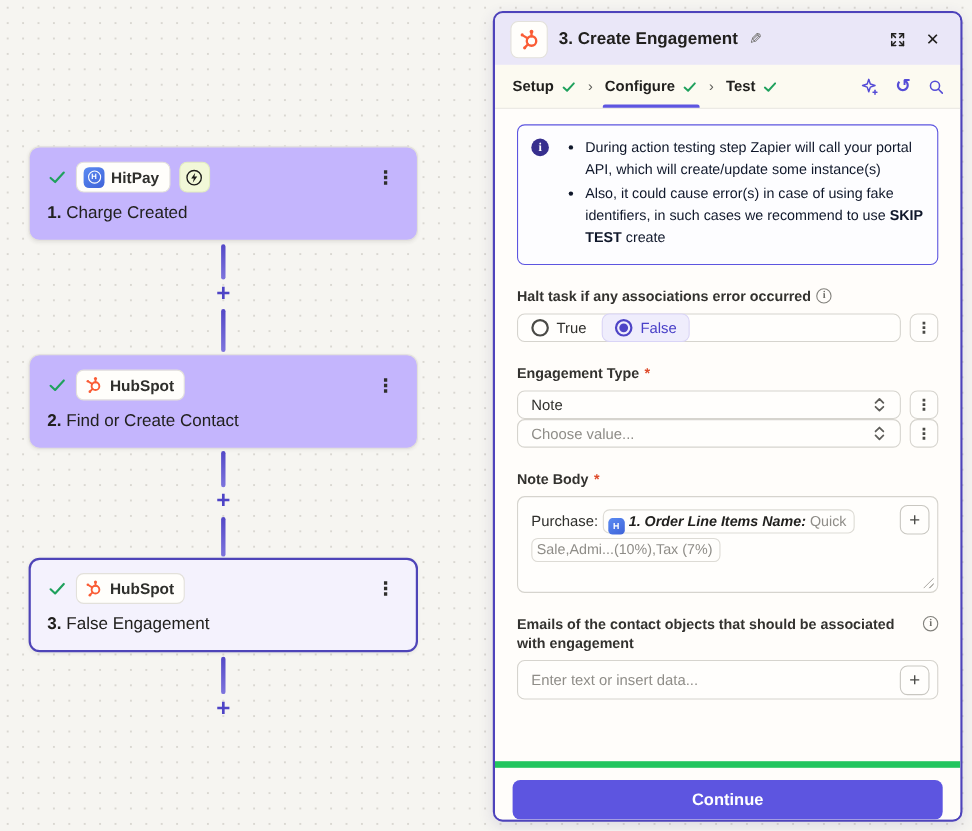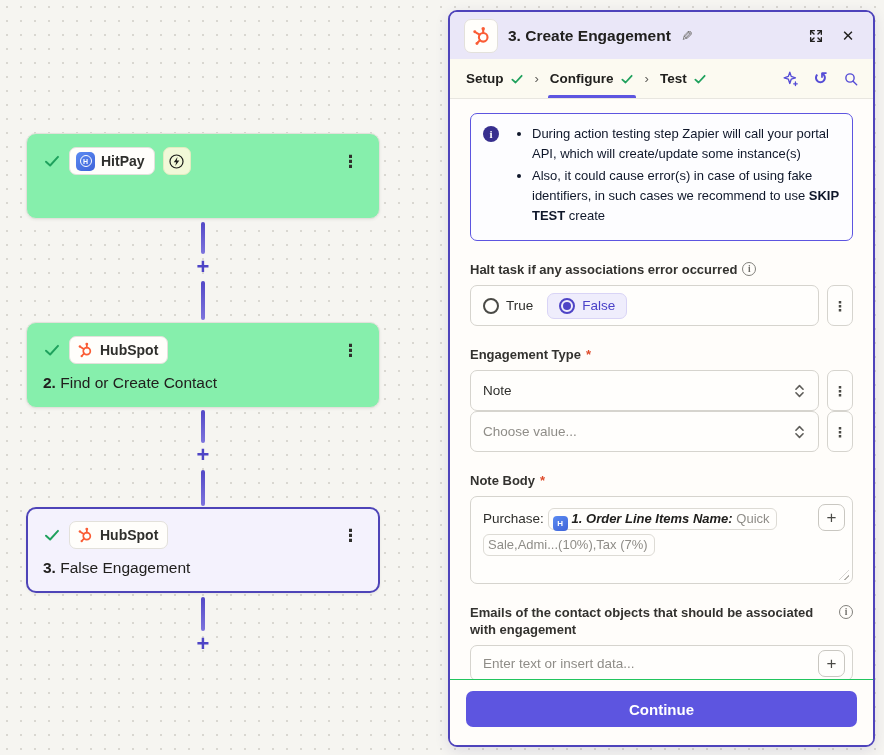--- a/index.html
+++ b/index.html
@@ -9,21 +9,21 @@
     background:#f6f5f1;
     background-image:radial-gradient(#d9d7d1 1.1px, transparent 1.1px);
     background-size:14px 14px;
     position:relative;
     color:#2f2f2c;
   }
 
   
   .step-card {
     position:absolute; left:26px; width:354px; height:86px;
-    background:#86efac; border:1px solid #e3e1db; border-radius:10px;
+    background:#c4b5fd; border:1px solid #e3e1db; border-radius:10px;
     box-shadow:0 1px 3px rgba(40,40,40,.07);
     padding:13px 16px 12px 16px;
   }
   .step-card.selected {
     background:#f4f2fd; border:2px solid #4e44b8; padding:12px 15px 11px 15px;
   }
   .card-row1 { display:flex; align-items:center; gap:8px; }
   .check-icon { width:18px; height:18px; flex:0 0 auto; }
   .app-pill {
     display:inline-flex; align-items:center; gap:6px;
@@ -119,21 +119,21 @@
   .info-circ {
     width:14px; height:14px; border:1.2px solid #82817c; border-radius:50%;
     font-family:"Liberation Serif",serif; font-size:9.5px; color:#6f6e69;
     display:inline-flex; align-items:center; justify-content:center; flex:0 0 auto;
     margin-top:1px; cursor:pointer;
   }
   .info-right { margin-left:auto; }
   .field-row { display:flex; gap:8px; align-items:stretch; }
   .control {
     flex:1; border:1px solid #d6d4ce; border-radius:7px; background:#fffefc;
-    height:41px; display:flex; align-items:center; padding:0 12px; cursor:pointer;
+    height:26px; display:flex; align-items:center; padding:0 12px; cursor:pointer;
   }
   .kebab-box {
     width:26px; border:1px solid #d6d4ce; border-radius:7px; background:#fffefc;
     display:flex; align-items:center; justify-content:center; cursor:pointer;
     font-size:14px; font-weight:700; color:#4a4a46;
   }
   .radio-opt { display:flex; align-items:center; gap:7px; font-size:13.5px; color:#2f2f2c; cursor:pointer; }
   .radio-circle { width:16px; height:16px; border:2px solid #4a4a46; border-radius:50%; }
   .radio-pill {
     display:flex; align-items:center; gap:7px; background:#efedfc; border:1px solid #d9d4f6;
@@ -169,21 +169,21 @@
     font-size:17px; color:#4a4a46; cursor:pointer; font-weight:400; line-height:1;
   }
   .resize-handle {
     position:absolute; right:3px; bottom:3px; width:10px; height:10px; cursor:nwse-resize;
     background:repeating-linear-gradient(-45deg, transparent 0 2.5px, #b3b1ac 2.5px 4px);
     clip-path:polygon(100% 0, 100% 100%, 0 100%);
   }
   .input-like { position:relative; border:1px solid #d6d4ce; border-radius:7px; background:#fffefc;
     height:36px; display:flex; align-items:center; padding:0 44px 0 12px; font-size:13.5px; cursor:text; }
 
-  .panel-footer { flex:0 0 auto; border-top:1px solid #22c55e; padding:11px 16px 18px 16px; background:#fffdfa; }
+  .panel-footer { flex:0 0 auto; border-top:6px solid #22c55e; padding:11px 16px 0 16px; background:#fffdfa; }
   .continue-btn {
     width:100%; height:36px; background:#5d55e0; color:#fff; border:none; border-radius:7px;
     font-family:inherit; font-size:15px; font-weight:700; cursor:pointer;
   }
 </style>
 </head>
 <body>
 
 <div>
 
@@ -199,20 +199,21 @@
         <span class="pill-label">HitPay</span>
       </span>
       <span class="trigger-badge">
         <svg width="17" height="17" viewBox="0 0 24 24">
             <circle cx="12" cy="12" r="9.2" fill="none" stroke="#1c1c1a" stroke-width="1.7"></circle>
             <polygon points="13.4,5.6 8.2,13.2 11.6,13.2 10.2,18.4 16,10.6 12.4,10.6" fill="#1c1c1a"></polygon>
           </svg>
       </span>
       <span class="kebab">⋮</span>
     </div>
+    <div class="card-title"><b>1.</b> <span class="t">Charge Created</span></div>
   </div>
 
   <div class="conn-line" style="top:222px;height:32px"></div>
   <div class="conn-plus" style="top:257px">+</div>
   <div class="conn-line" style="top:281px;height:39px"></div>
 
   <div class="step-card" style="top:322px">
     <div class="card-row1">
       <svg class="check-icon" viewBox="0 0 24 24">
           <polyline points="4,13 9.5,18 20,6.5" fill="none" stroke="#1fa15d" stroke-width="2.6" stroke-linecap="round" stroke-linejoin="round"></polyline>

